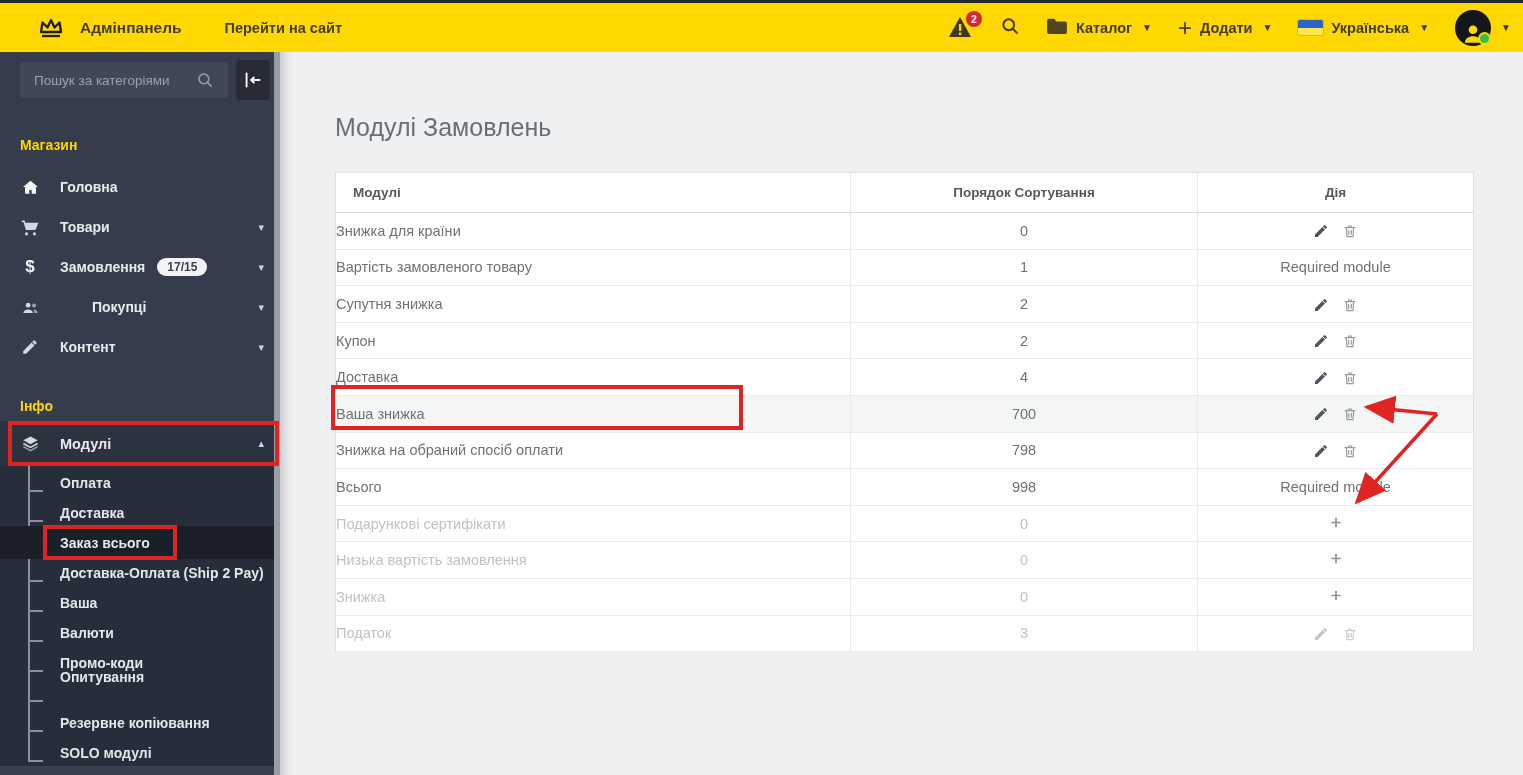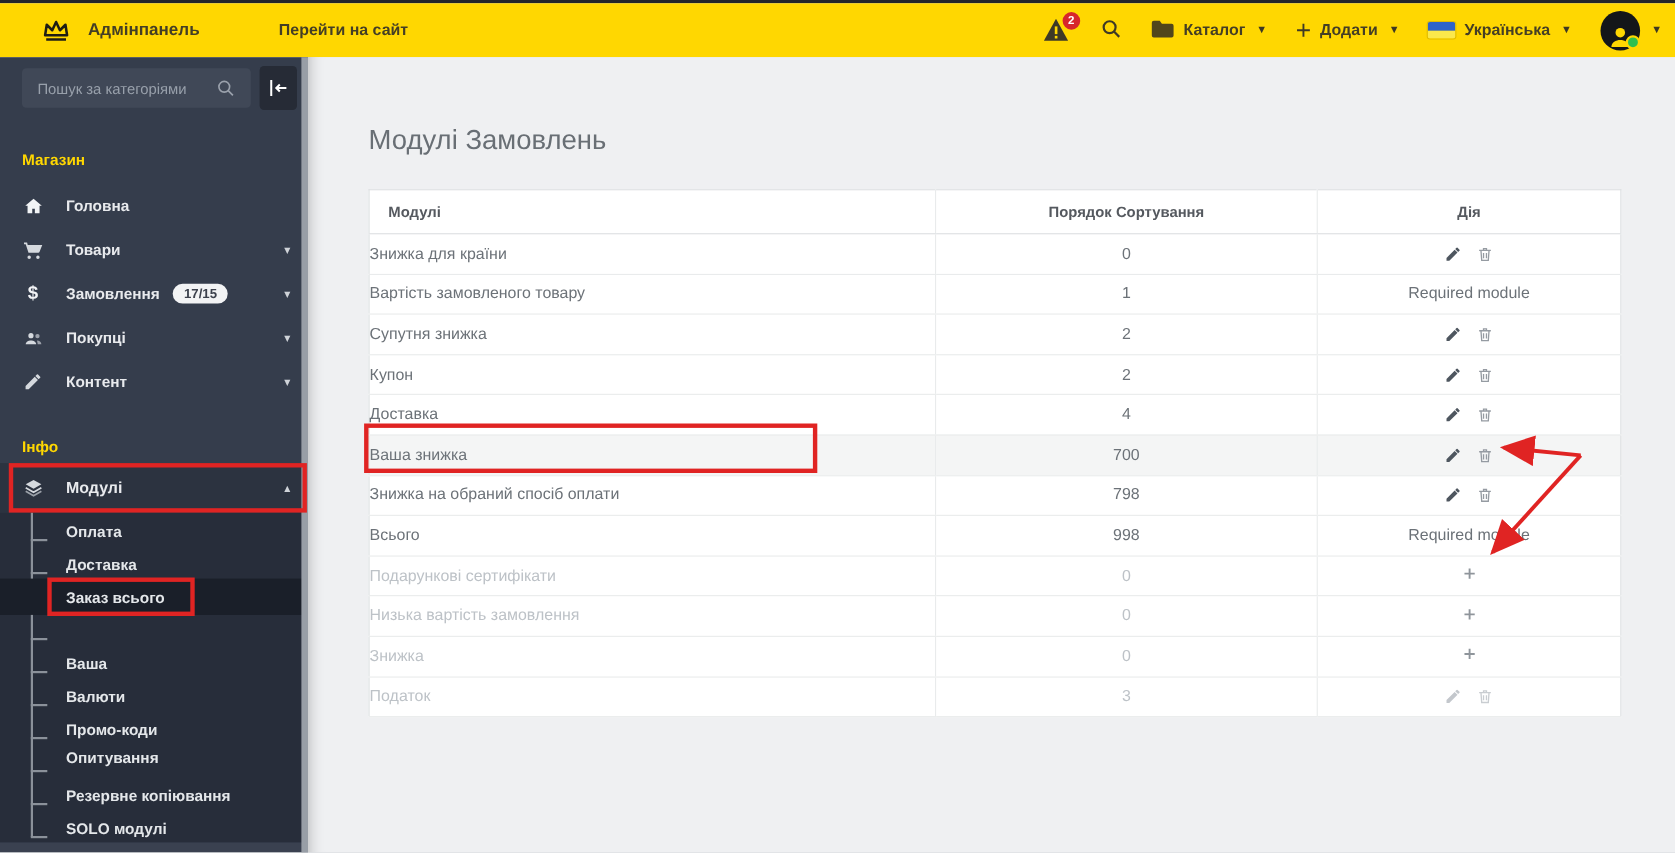--- a/index.html
+++ b/index.html
@@ -7,21 +7,21 @@
     position:relative;width:1523px;height:775px;overflow:hidden;
     font-family:"Liberation Sans",sans-serif;background:#eff0f2;
   }
   
   .top-strip{position:absolute;left:0;top:0;width:100%;height:3px;background:#23262b;}
   
   .topbar{position:absolute;left:0;top:3px;width:100%;height:49px;background:var(--accent,#ffd701);}
   .top-left{position:absolute;left:36px;top:0;height:49px;display:flex;align-items:center;}
   .brand-logo{width:30px;height:26px;display:flex;align-items:center;justify-content:center;}
   .brand-label{margin-left:14px;font-size:15.5px;font-weight:bold;color:#443e25;}
-  .goto-site{margin-left:72px;font-size:14.5px;font-weight:bold;color:#443e25;cursor:pointer;}
+  .goto-site{margin-left:43px;font-size:14.5px;font-weight:bold;color:#443e25;cursor:pointer;}
   .top-right{position:absolute;right:12px;top:0;height:49px;display:flex;align-items:center;column-gap:26px;}
   .top-item{display:flex;align-items:center;gap:8px;font-size:14.5px;font-weight:bold;color:#443e25;cursor:pointer;}
   .caret{font-size:10px;color:#3d3823;margin-left:2px;line-height:1;}
   .alert-wrap{position:relative;width:26px;height:24px;}
   .alert-badge{
     position:absolute;top:-5px;right:-8px;width:16px;height:16px;border-radius:50%;
     background:#d7262c;color:#fff;font-size:10.5px;font-weight:bold;
     display:flex;align-items:center;justify-content:center;
   }
   .flag{width:25px;height:15px;border-radius:2px;overflow:hidden;box-shadow:0 0 0 1px rgba(0,0,0,.12);}
@@ -191,21 +191,21 @@
           <span class="chev">▾</span>
         </div>
         <div class="side-item" style="top: 195px;">
           <span class="ic">
             <span style="font-size:17px;font-weight:bold;color:#f2f4f6;">$</span>
           </span>
           <span class="lbl">Замовлення</span>
           <span class="pill-badge">17/15</span>
           <span class="chev">▾</span>
         </div>
-        <div class="side-item" style="top: 235px;">
+        <div class="side-item" style="top: 235px; gap: 32px;">
           <span class="ic">
             <svg width="19" height="19" viewBox="0 0 24 24" fill="#d5d9de">
               <circle cx="9" cy="9" r="3"></circle>
               <path d="M3 19c0-3 3-4.5 6-4.5s6 1.5 6 4.5z"></path>
               <circle cx="16.5" cy="9.5" r="2.5" opacity=".65"></circle>
               <path d="M16 14.6c2.5.3 5 1.6 5 4.4h-4.2" opacity=".65"></path>
             </svg>
           </span>
           <span class="lbl">Покупці</span>
           <span class="chev">▾</span>
@@ -239,34 +239,37 @@
           </div>
           <div class="tree-h" style="top: 54px;"></div>
           <div class="sub-item" style="top: 32px;">
             <span class="lbl">Доставка</span>
           </div>
           <div class="tree-h" style="top: 84px;"></div>
           <div class="sub-item active" style="top: 60px;">
             <span class="lbl">Заказ всього</span>
           </div>
           <div class="tree-h" style="top: 114px;"></div>
+          <div class="sub-item" style="top: 92px;">
+            <span class="lbl">Доставка-Оплата (Ship 2 Pay)</span>
+          </div>
           <div class="tree-h" style="top: 144px;"></div>
           <div class="sub-item" style="top: 122px;">
             <span class="lbl">Ваша</span>
           </div>
           <div class="tree-h" style="top: 174px;"></div>
           <div class="sub-item" style="top: 152px;">
             <span class="lbl">Валюти</span>
           </div>
           <div class="tree-h" style="top: 204px;"></div>
           <div class="sub-item" style="top: 182px; text-align: center;">
             <span class="lbl">Промо-коди</span>
           </div>
           <div class="tree-h" style="top: 234px;"></div>
-          <div class="sub-item" style="top: 208px;">
+          <div class="sub-item" style="top: 196px;">
             <span class="lbl">Опитування</span>
           </div>
           <div class="tree-h" style="top: 264px;"></div>
           <div class="sub-item" style="top: 242px;">
             <span class="lbl">Резервне копіювання</span>
           </div>
           <div class="tree-h" style="top: 294px;"></div>
           <div class="sub-item" style="top: 272px;">
             <span class="lbl">SOLO модулі</span>
           </div>

